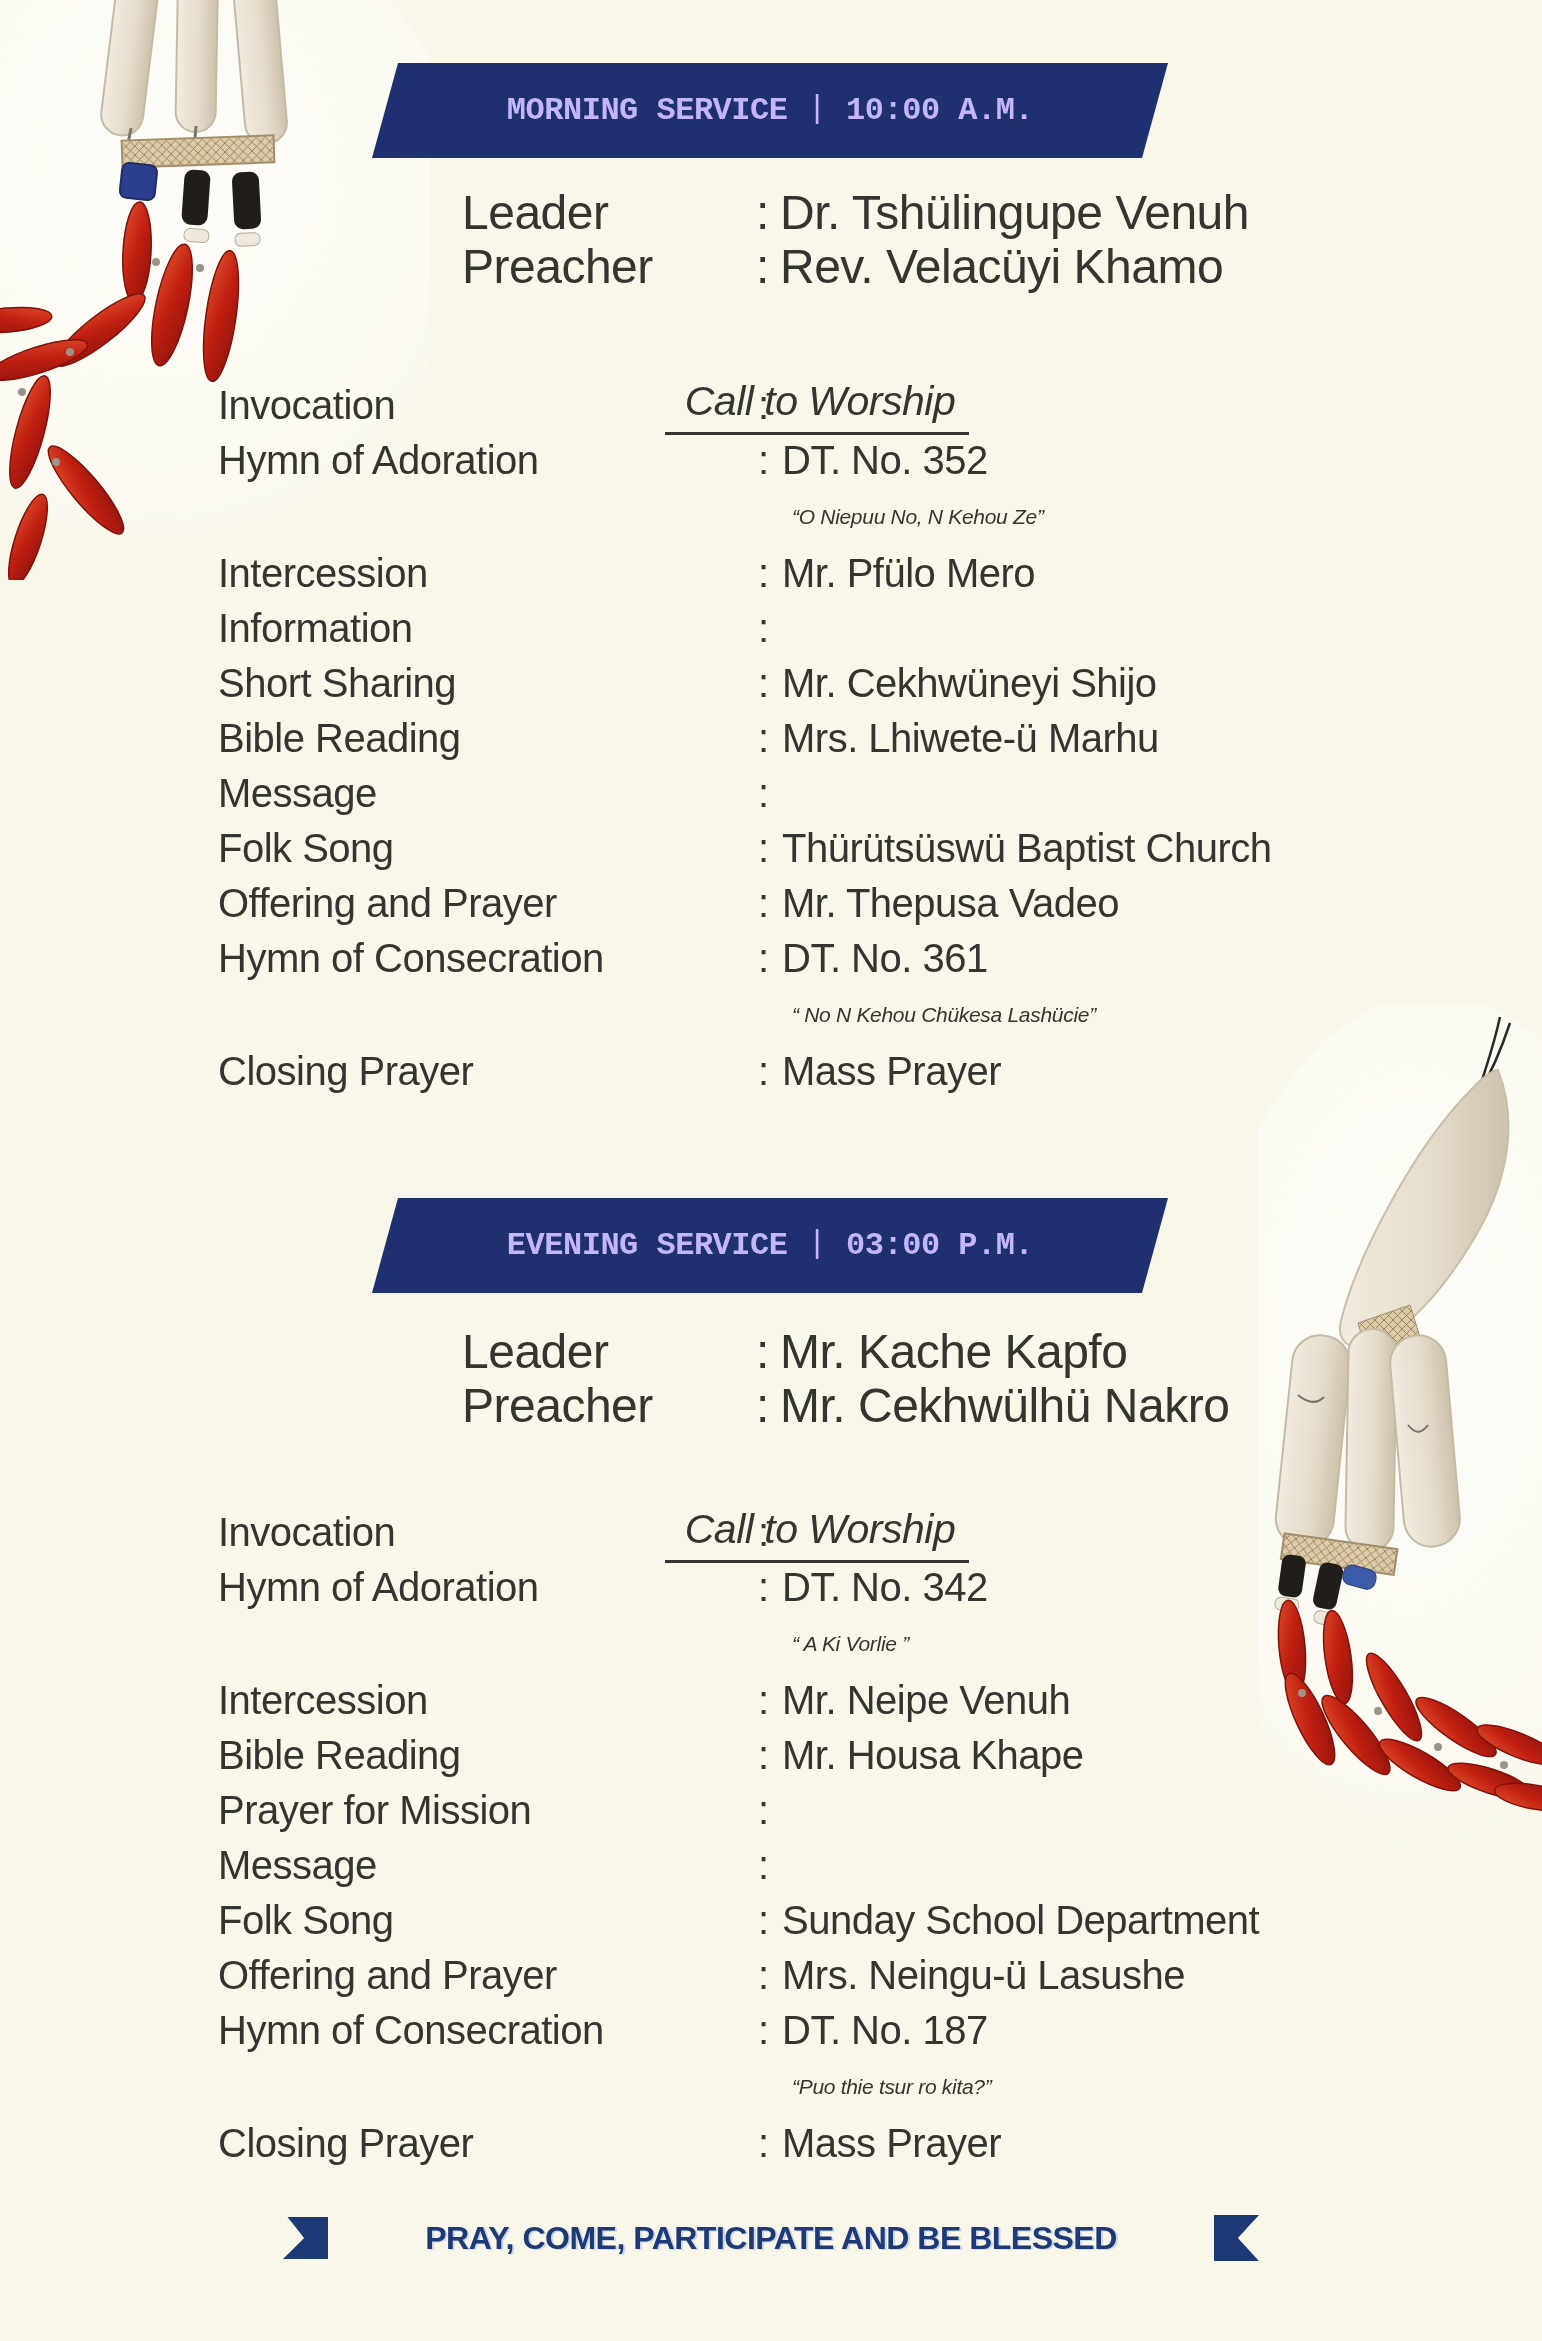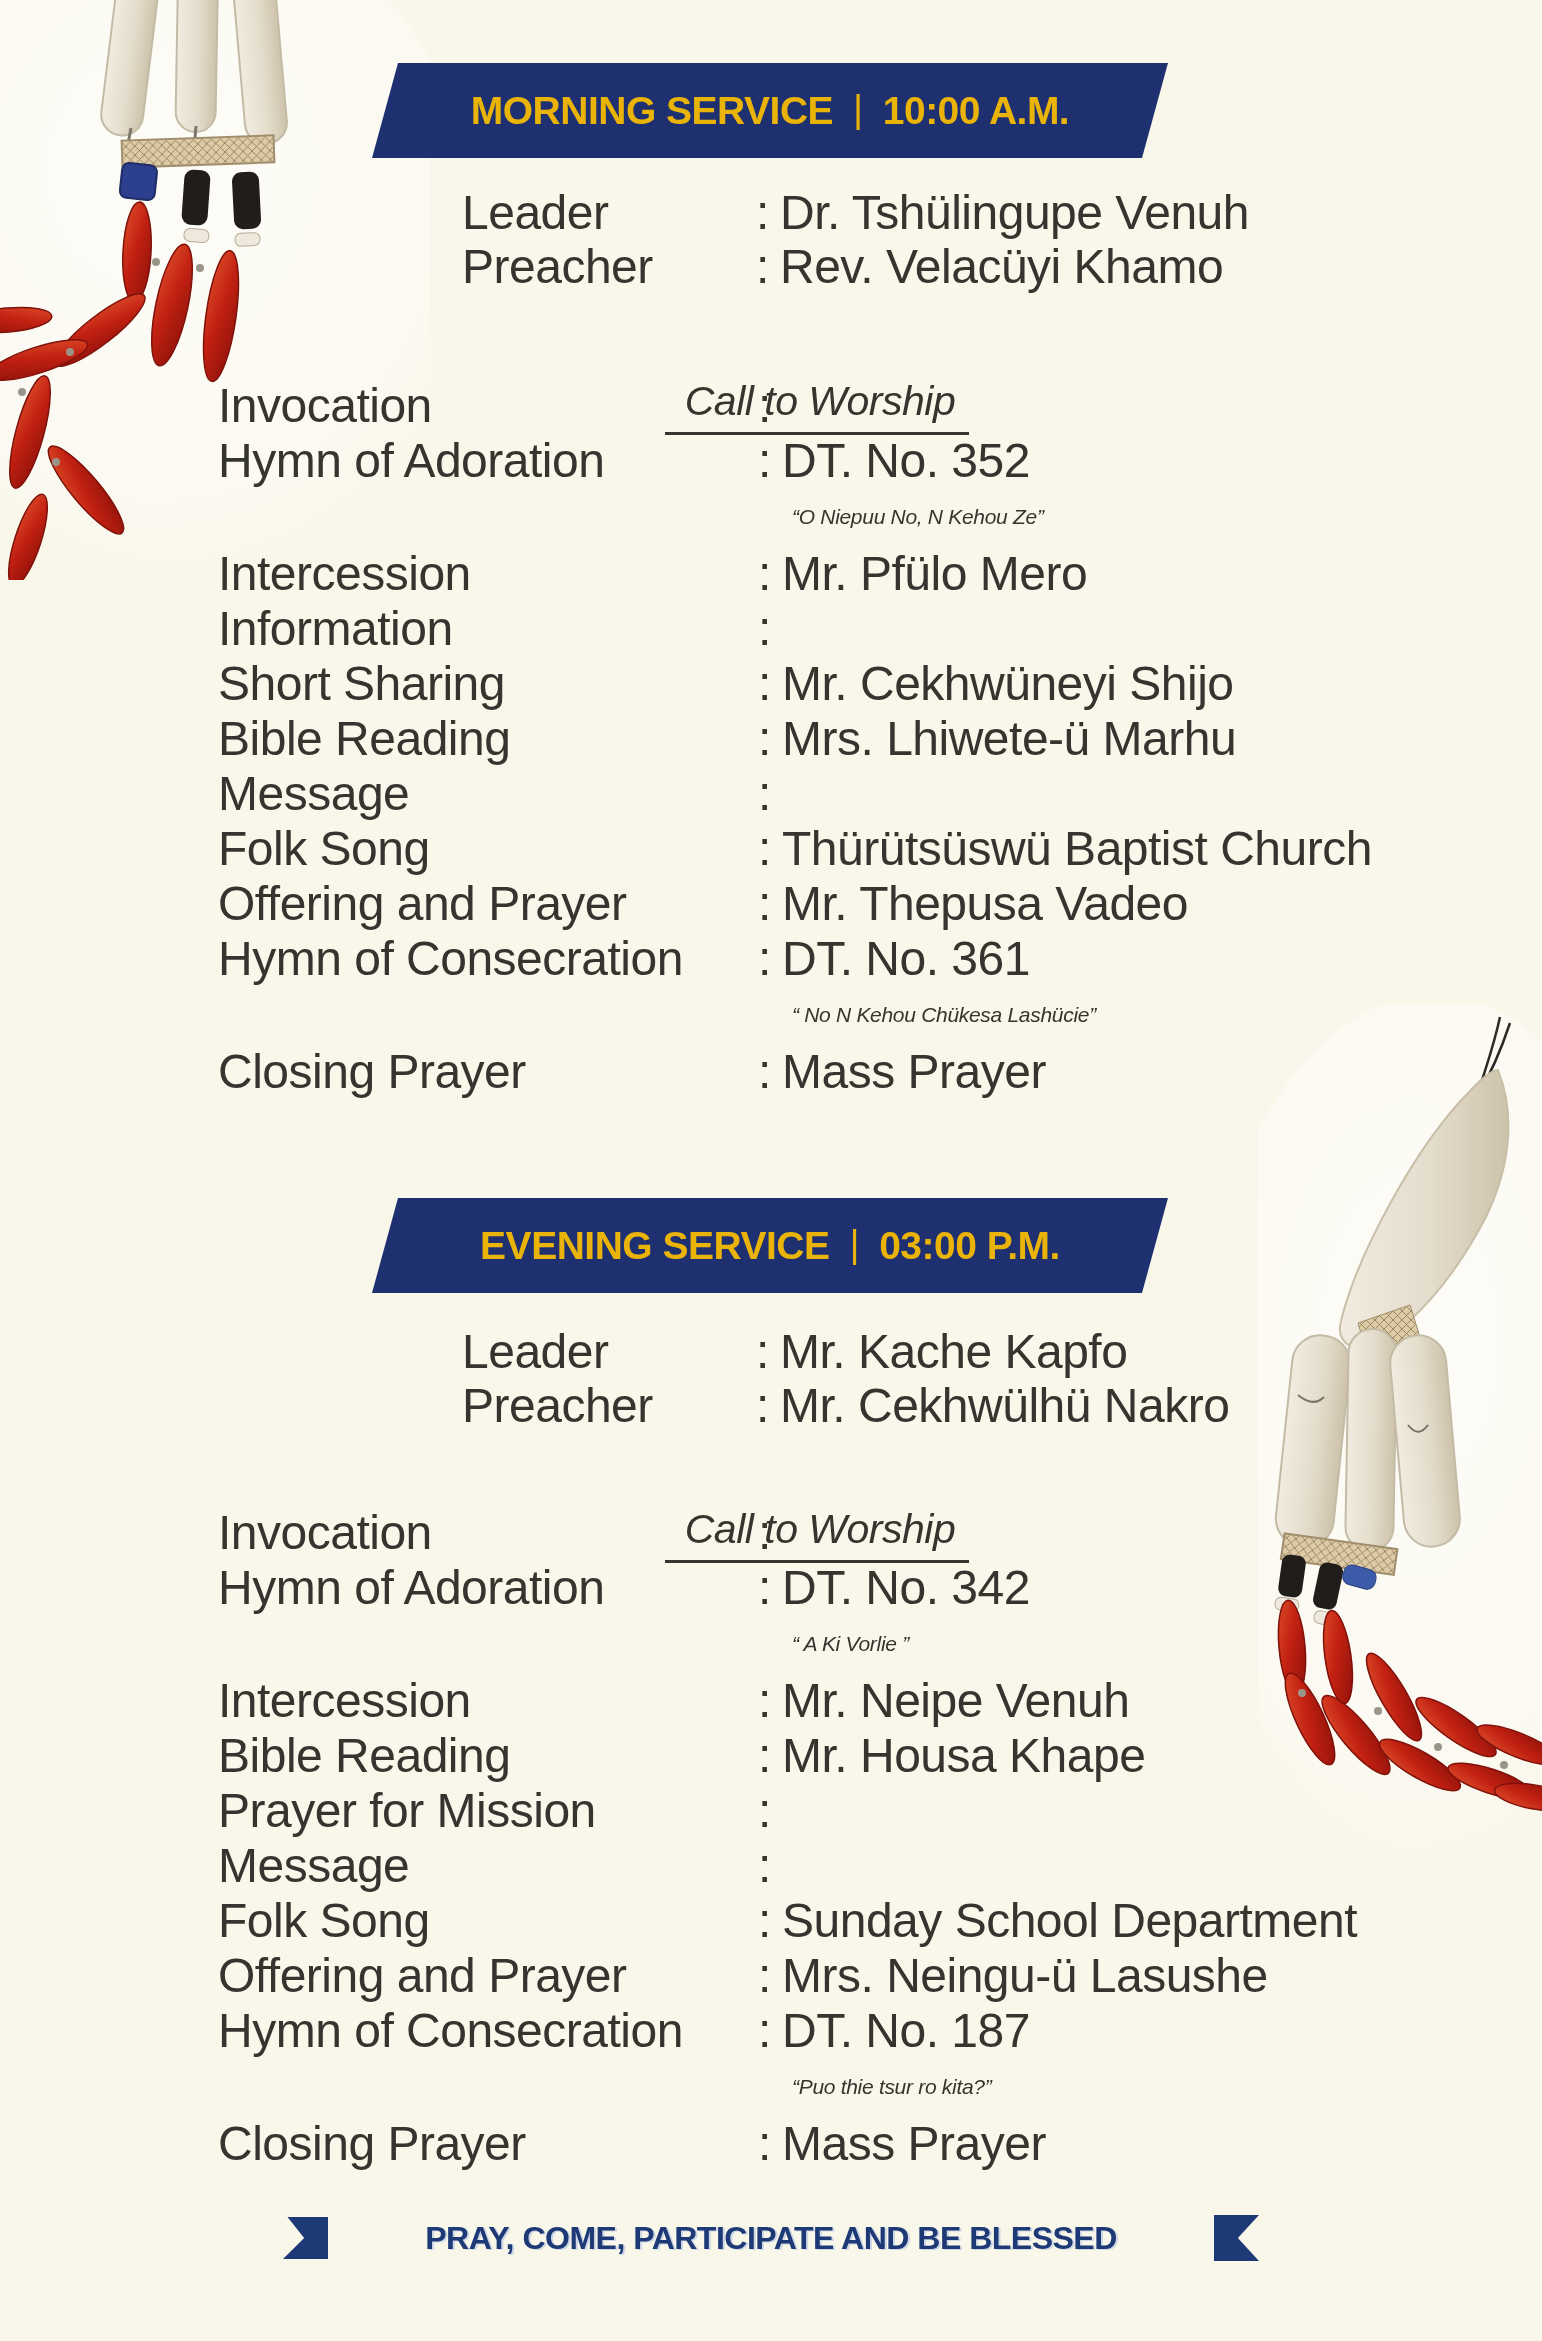--- a/index.html
+++ b/index.html
@@ -16,22 +16,23 @@
   .banner {
     position:absolute;
     left:372px; width:796px; height:95px;
     background: var(--navy, #1e3070);
     clip-path: polygon(26px 0, 100% 0, calc(100% - 26px) 100%, 0 100%);
     display:flex; align-items:center; justify-content:center;
   }
   .banner-morning { top:63px; }
   .banner-evening { top:1198px; }
   .banner-text {
-    color:#eab308; font-weight:bold; font-size:39px; letter-spacing:-0.5px;
+    color:#c4b5fd; font-weight:bold; font-size:32px; letter-spacing:-0.5px;
     white-space:nowrap;
+    font-family:Liberation Mono, monospace;
   }
   .banner-sep { font-weight:400; padding:0 20px; position:relative; top:-2px; }
 
   
   .leaders { position:absolute; left:462px; }
   .leaders-morning { top:186px; }
   .leaders-evening { top:1325px; }
   .lrow { display:flex; height:54px; align-items:flex-end; font-size:48px; letter-spacing:-0.5px; }
   .leaders .ilabel { width:294px; }
 
@@ -45,21 +46,21 @@
   .heading > span {
     display:inline-block;
     border-bottom:3px solid var(--ink, #35342f);
     padding:0 14px 7px 20px;
   }
 
   
   .items { position:absolute; left:218px; width:1210px; }
   .items-morning { top:378px; }
   .items-evening { top:1505px; }
-  .irow { display:flex; height:55px; align-items:center; font-size:48px; letter-spacing:-0.5px; }
+  .irow { display:flex; height:55px; align-items:center; font-size:40px; letter-spacing:-0.5px; }
   .items .ilabel { width:540px; }
   .icolon { width:24px; }
   .ivalue { white-space:nowrap; }
   .qrow {
     height:58px; display:flex; align-items:center;
     padding-left:574px; font-size:21px; font-style:italic;
     letter-spacing:-0.3px; white-space:pre;
   }
 
   

